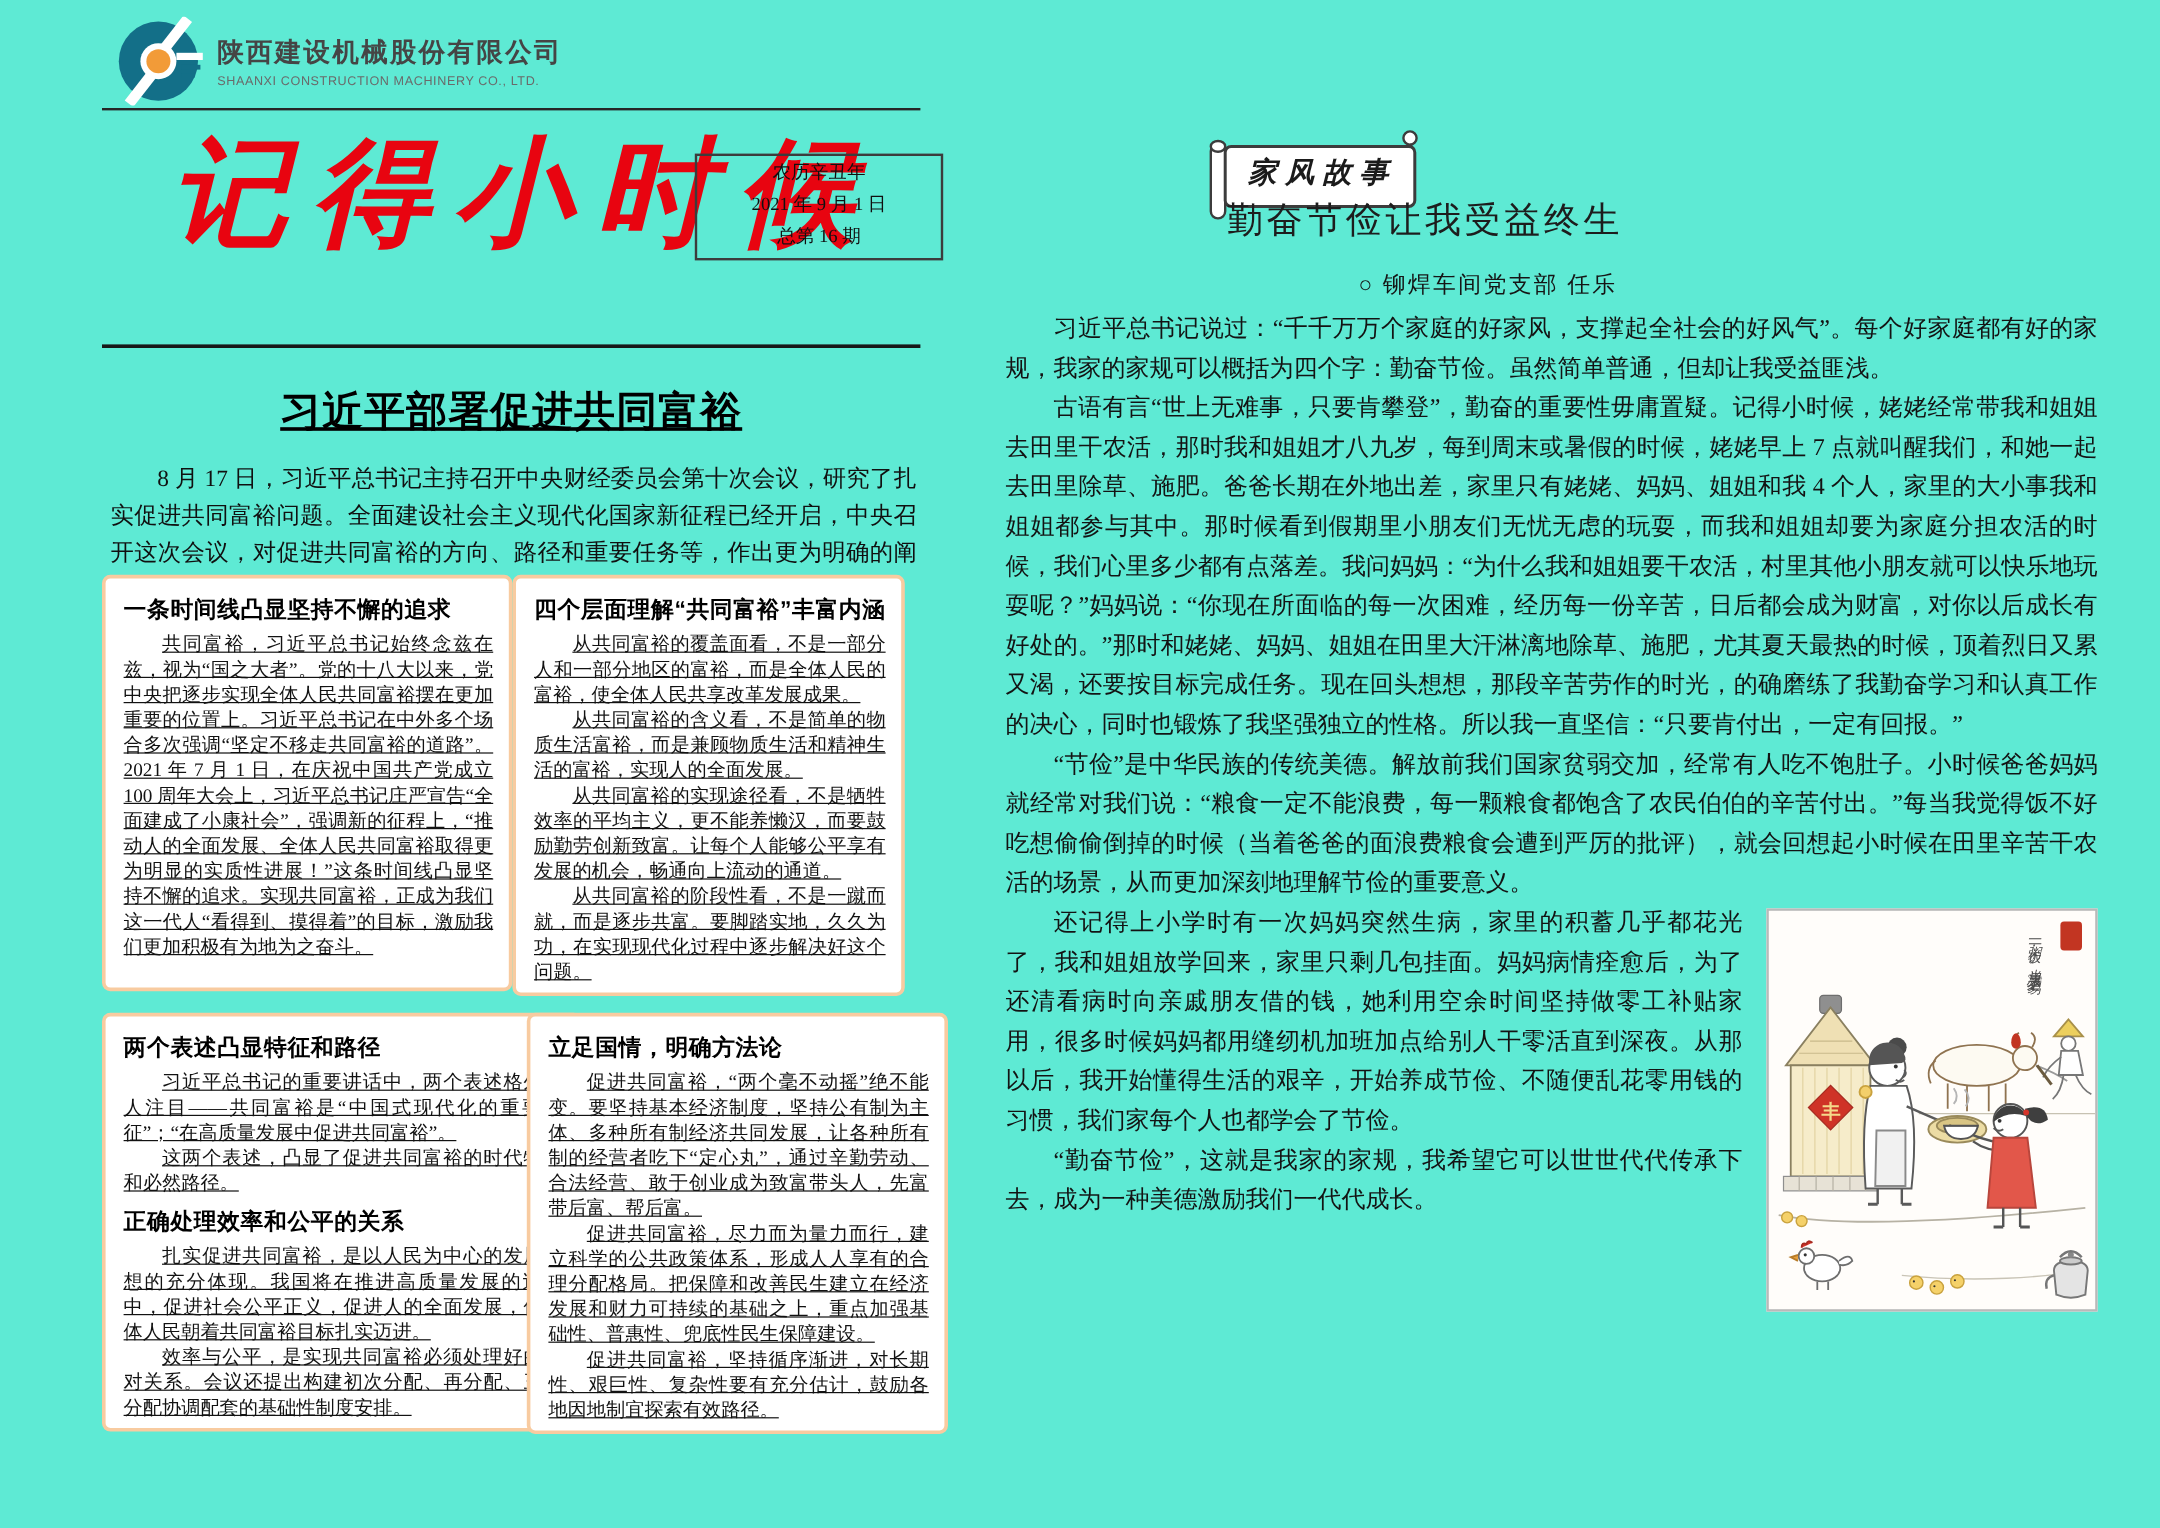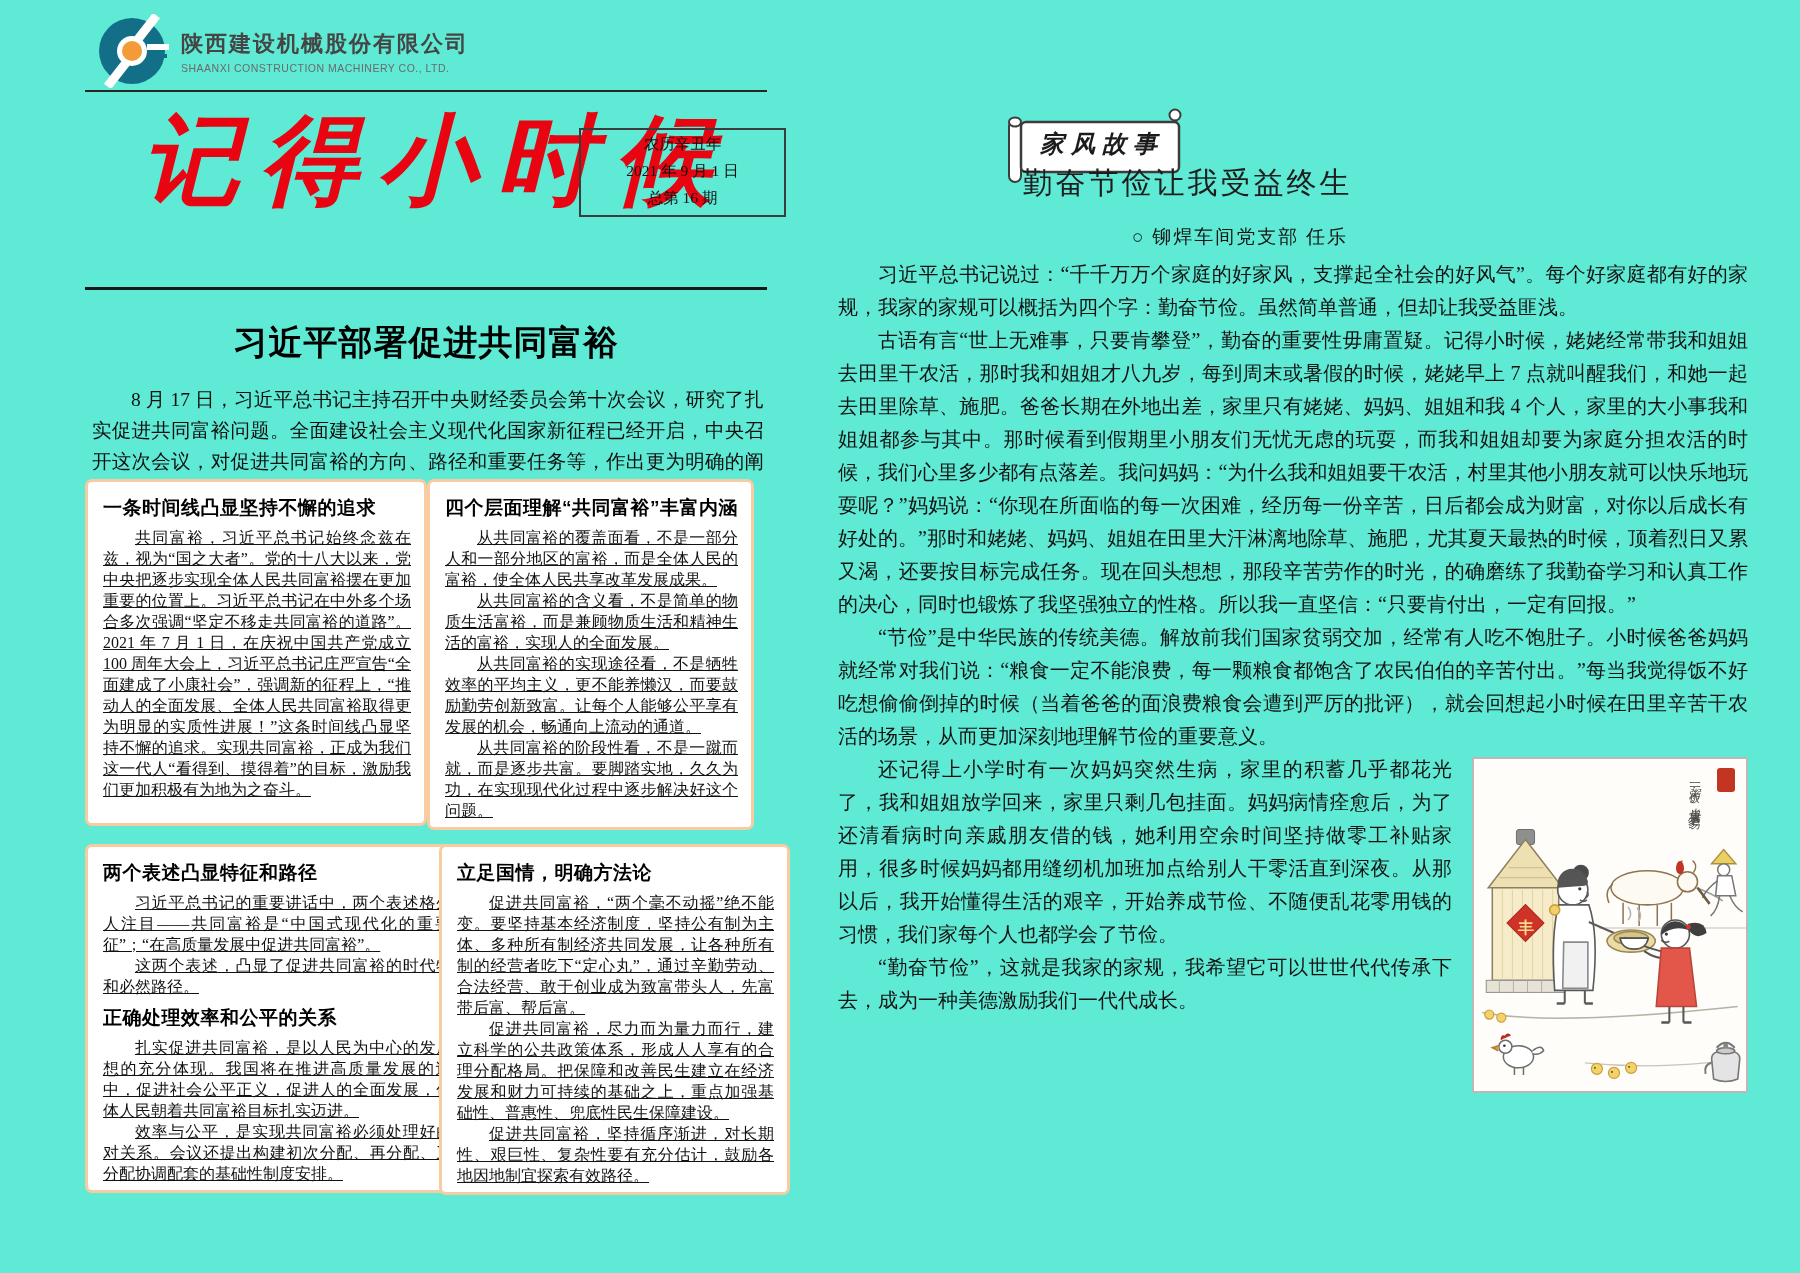--- a/index.html
+++ b/index.html
@@ -20,21 +20,21 @@
   .rule-mid { left:85px; top:287px; width:682px; height:3px; background:#171717; }
   
   .masthead { position:absolute; left:142px; top:96px; width:440px; color:#e80410;
               font-size:98px; font-weight:bold; font-style:italic; letter-spacing:20px;
               font-family:"Liberation Serif",serif; white-space:nowrap; }
   .issue-box { position:absolute; left:579px; top:128px; width:207px; height:89px;
                border:2px solid #3c3c3c; display:flex; flex-direction:column; justify-content:flex-start;
                align-items:center; font-size:15.5px; line-height:1.75; color:#101010; }
   
   .left-title { position:absolute; left:85px; top:320px; width:682px; text-align:center;
-                font-size:34px; font-weight:bold; color:#000; letter-spacing:1px; }
+                font-size:34px; font-weight:bold; color:#000; letter-spacing:1px;text-decoration:underline; }
   .left-intro { position:absolute; left:92px; top:384px; width:672px; font-size:19.5px;
                 line-height:31px; text-align:justify; text-indent:2em; color:#101010; }
   .fbox { position:absolute; border:3px solid #f8cba0; border-radius:7px; background:#fff;
           padding:13px 13px 6px 15px; }
   .fbox h3 { font-family:"Liberation Sans","DejaVu Sans",sans-serif; font-weight:bold;
              font-size:19px; color:#000; margin:0 0 6px; letter-spacing:0.5px; }
   .fbox h3.h2nd { margin-top:8px; }
   .fbox p { font-size:16px; line-height:21px; text-align:justify; text-indent:2em; color:#121212;text-decoration:underline; }
   .box1 { left:85px;  top:479px; width:342px; min-height:347px; }
   .box2 { left:427px; top:479px; width:327px; min-height:347px; }

